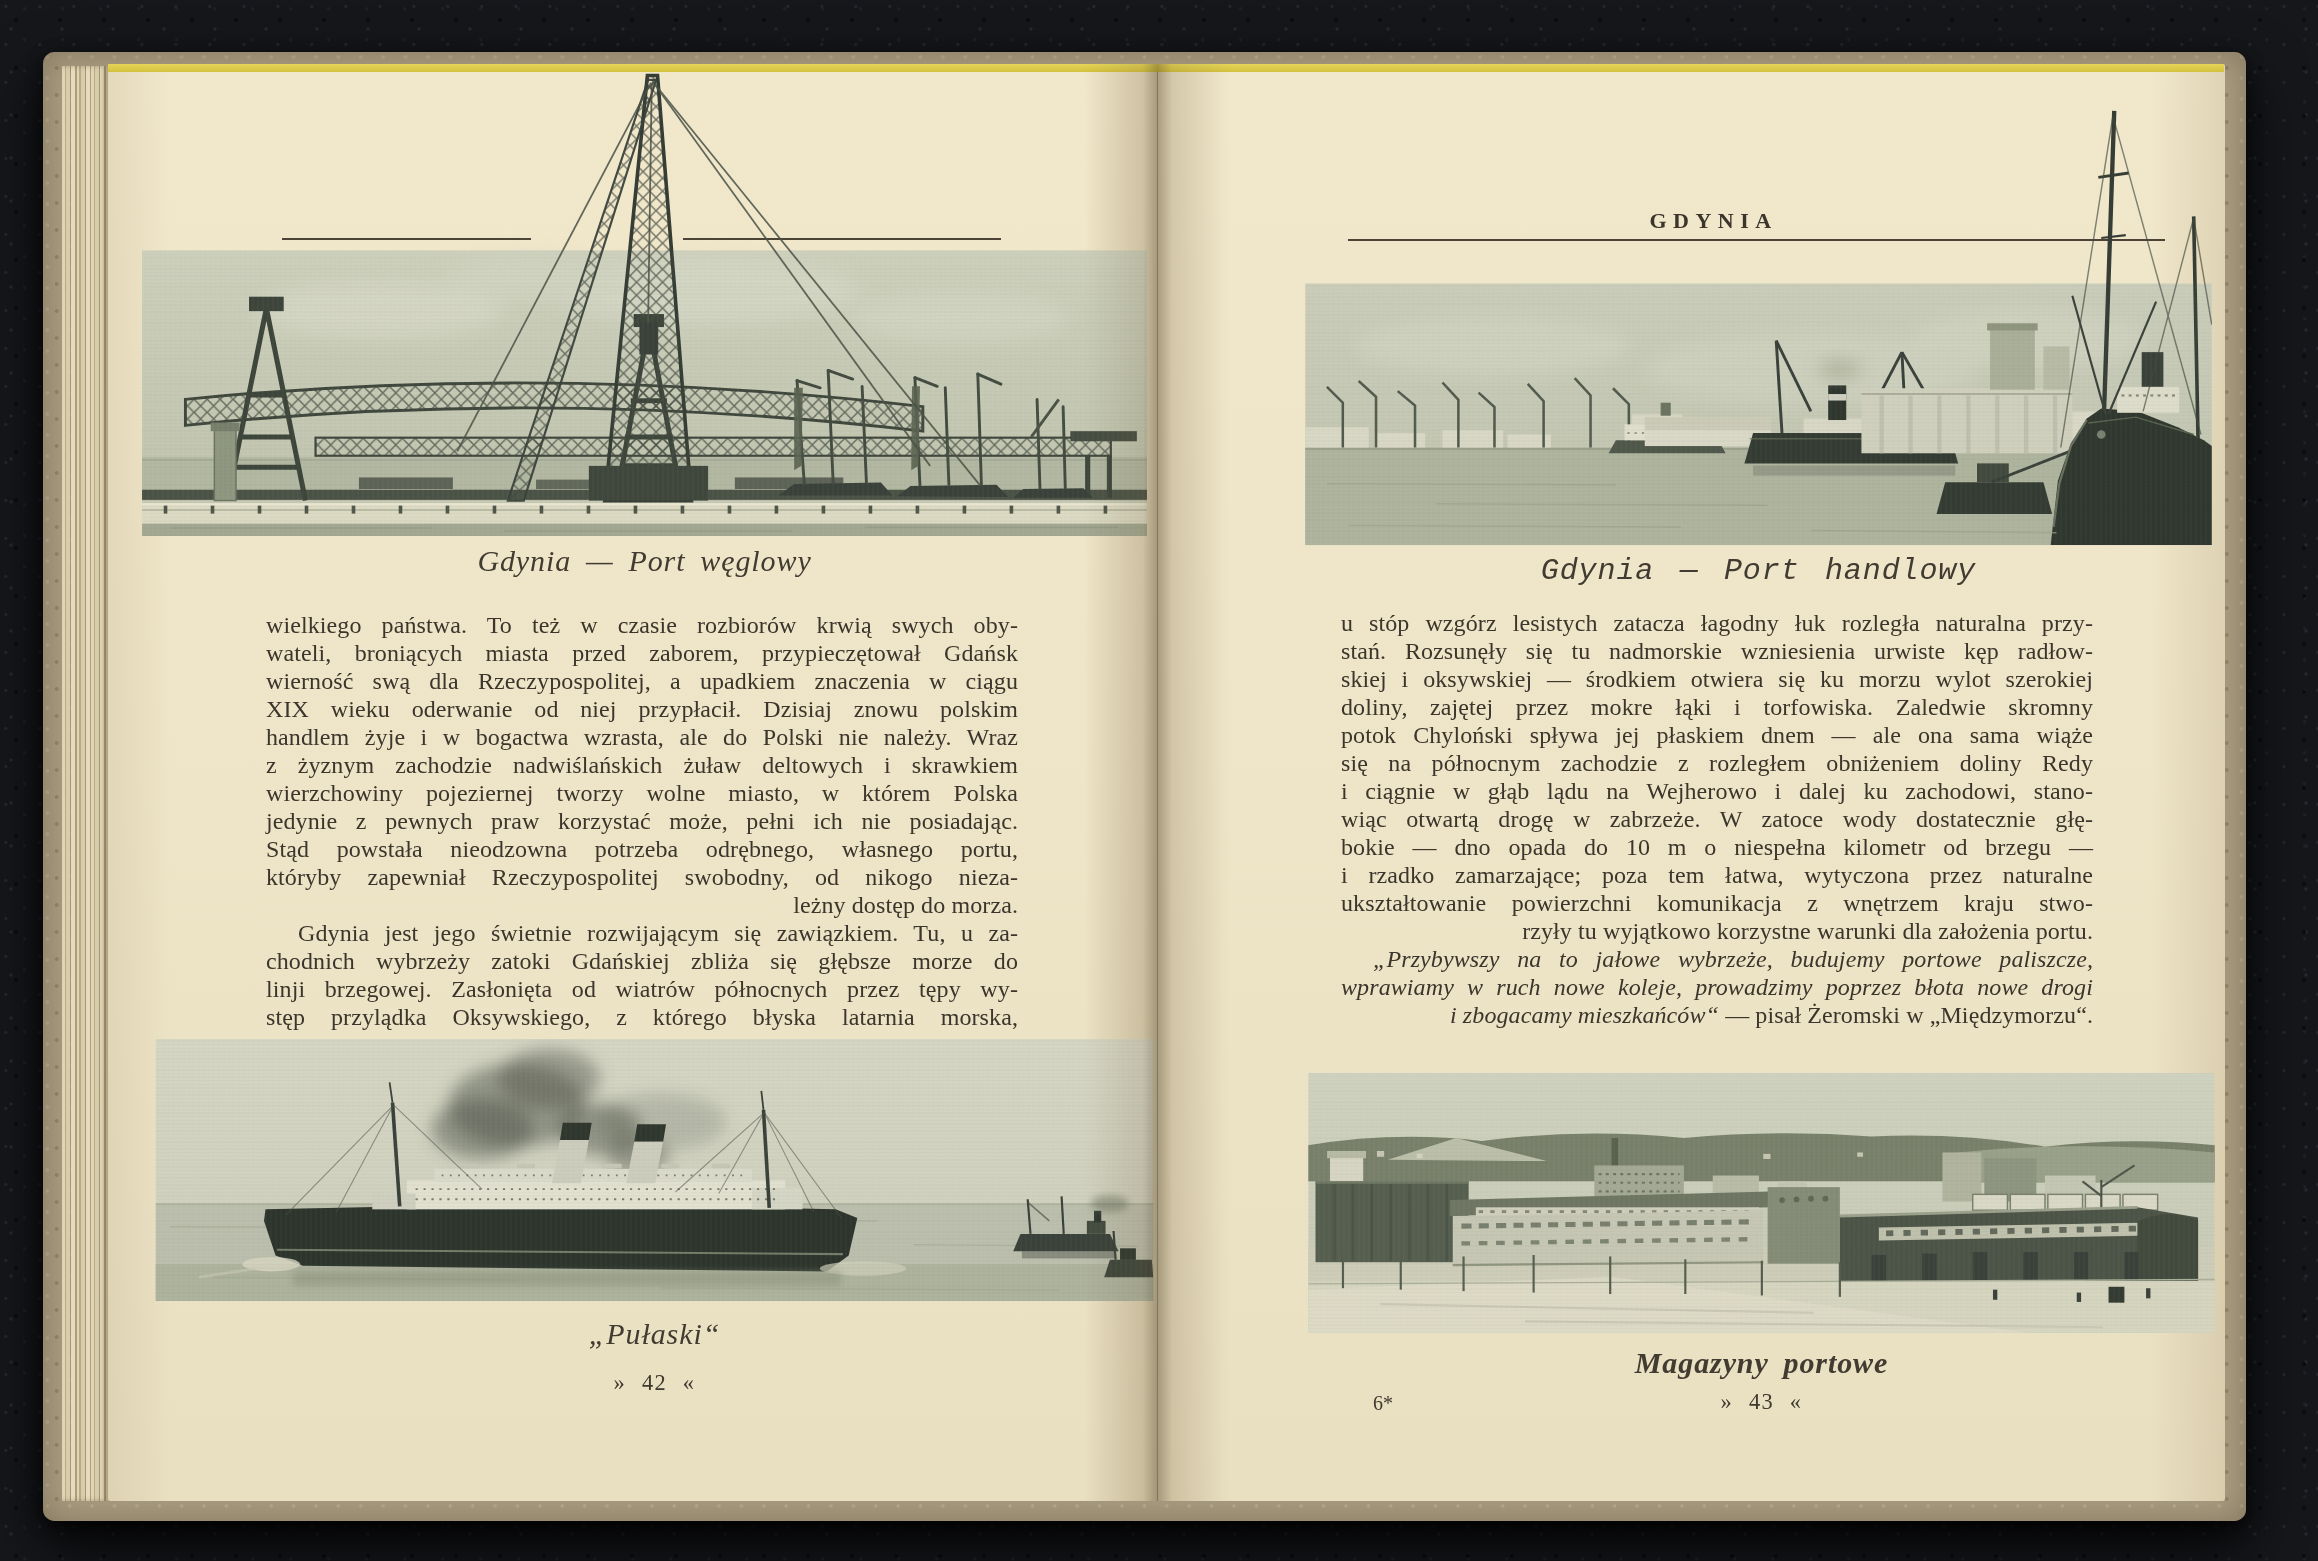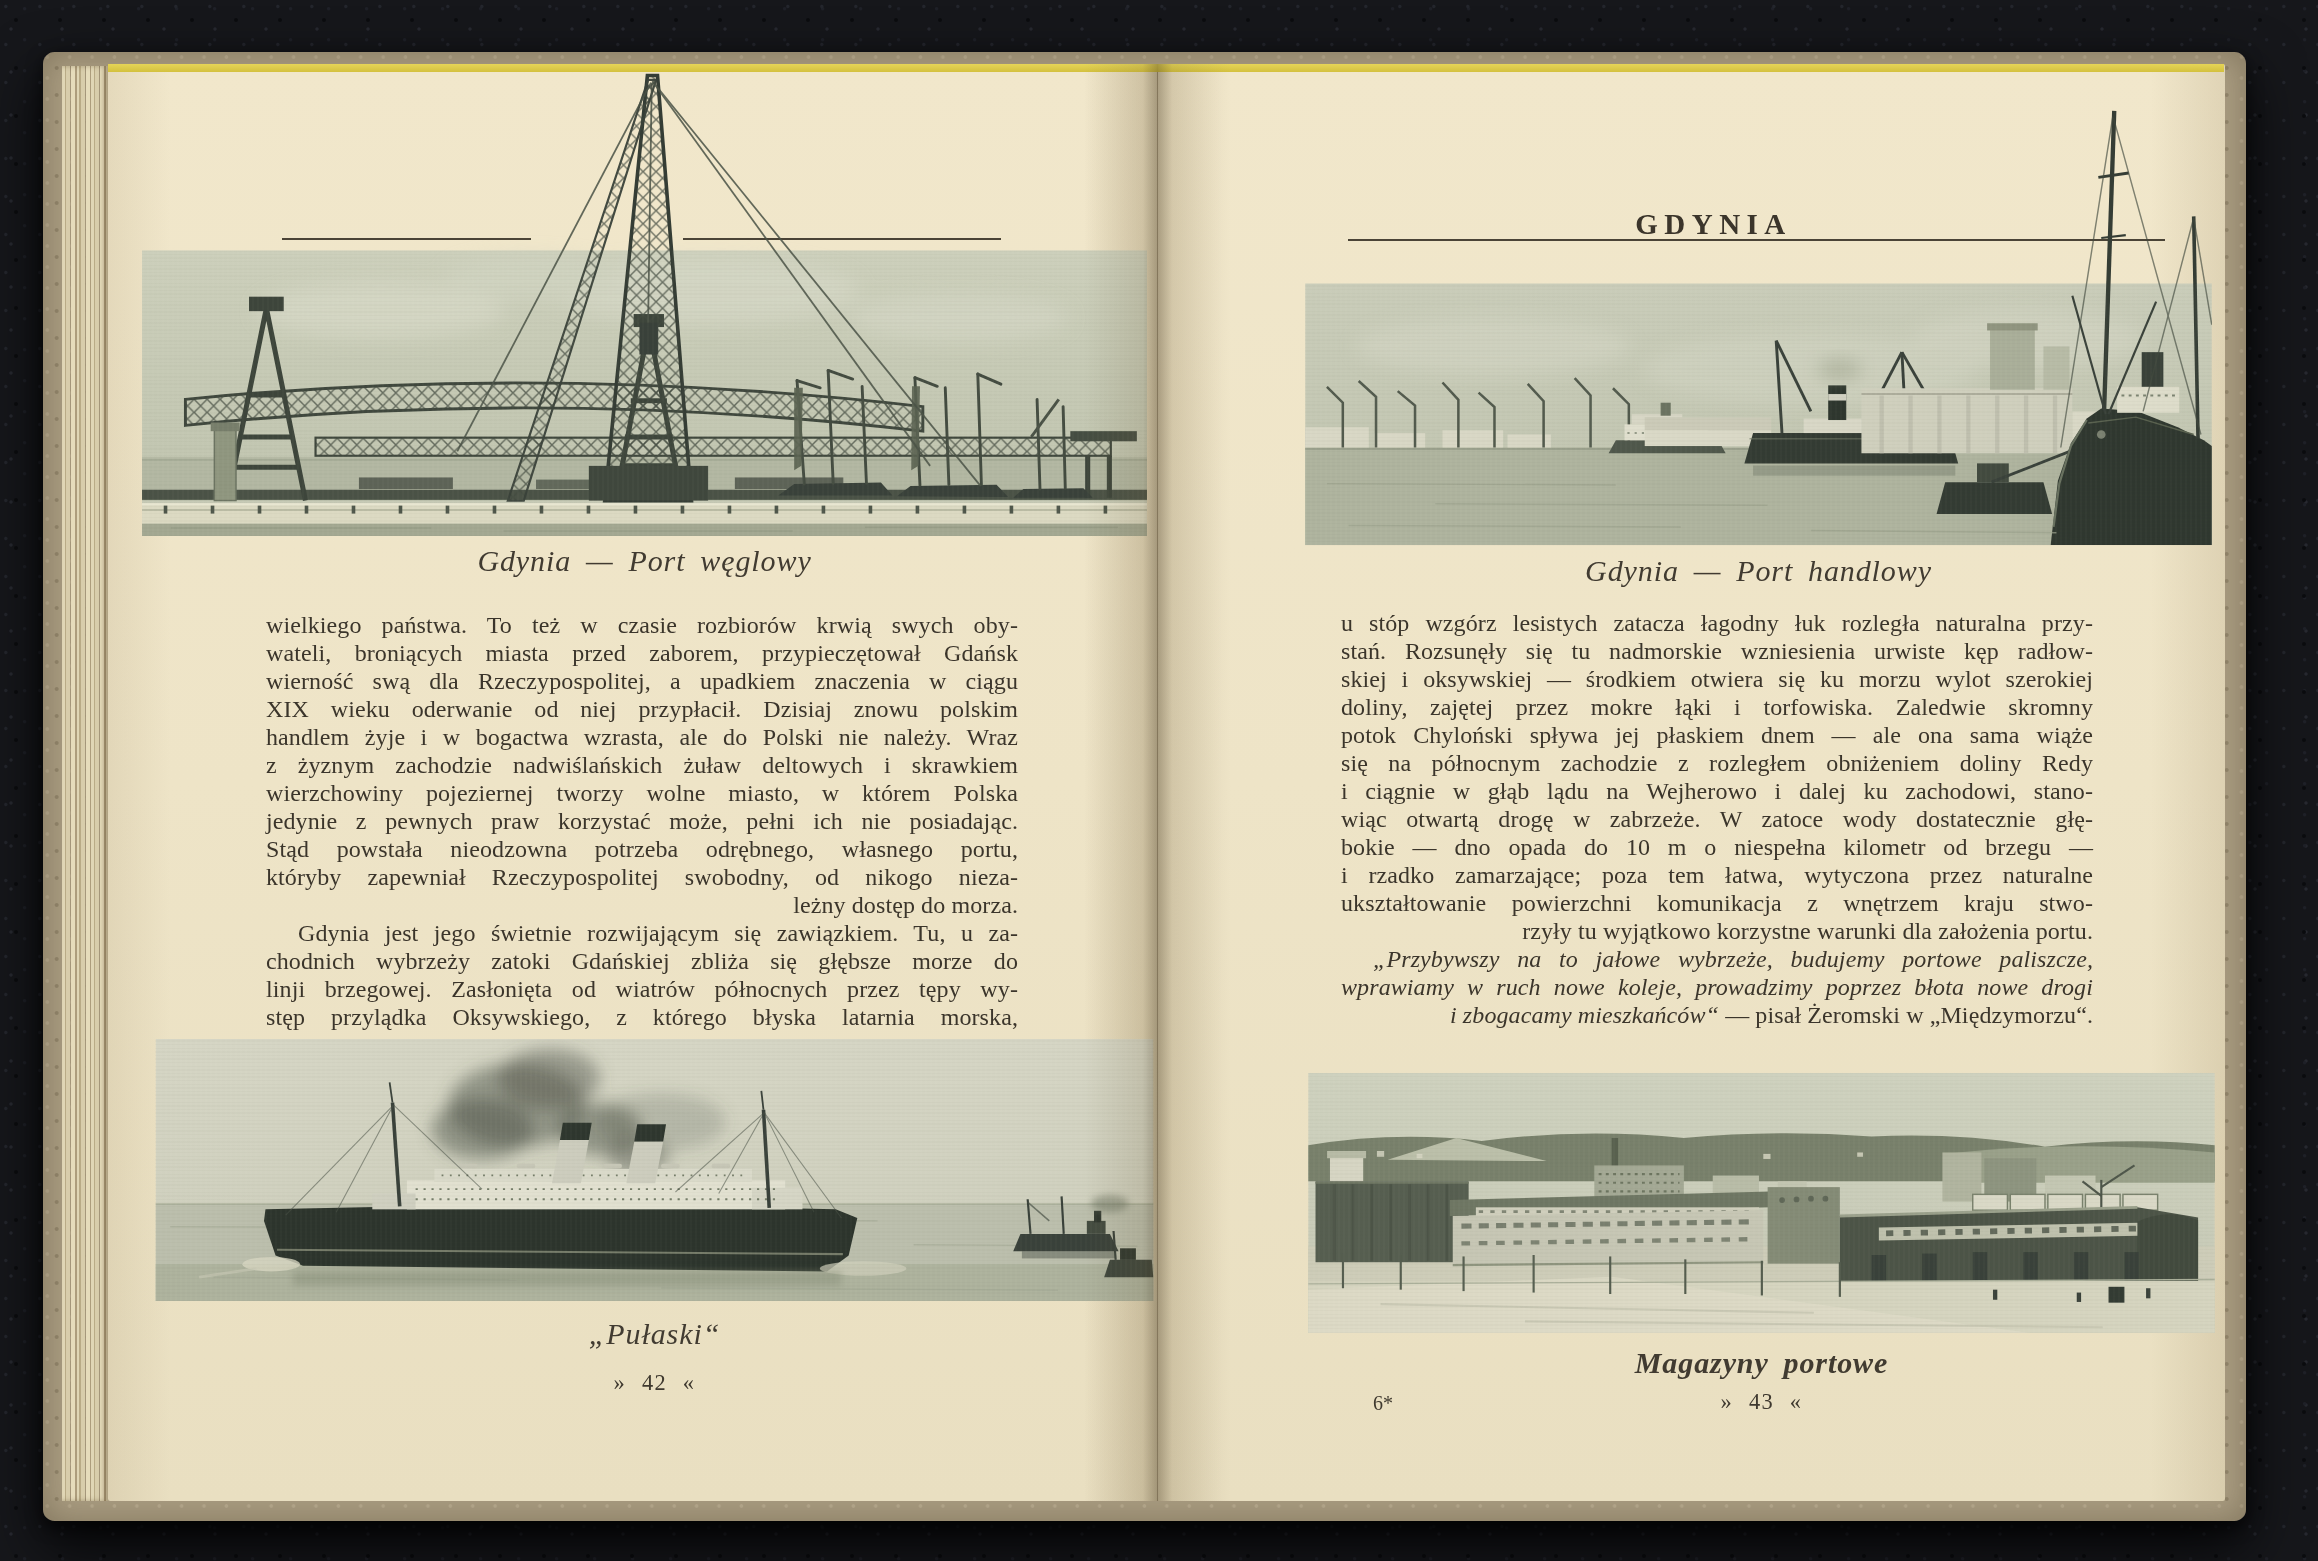--- a/index.html
+++ b/index.html
@@ -51,21 +51,21 @@
       repeating-linear-gradient(0deg, rgba(88,92,70,.05) 0 1.4px, transparent 1.4px 3.6px),
       repeating-linear-gradient(90deg, rgba(255,252,235,.04) 0 2.2px, transparent 2.2px 5px);}
   .txt{z-index:5;color:#3b352b;}
   .bodytext{font-size:24px;line-height:28px;letter-spacing:0.1px;}
   .tl{text-align:right;}
   .tl.just{text-align:justify;text-align-last:justify;}
   .tl.ind{text-indent:32px;}
   .it{font-style:italic;}
   .caption{font-style:italic;font-size:30px;letter-spacing:0.9px;word-spacing:6.5px;
     text-align:center;color:#413b31;}
-  .running-head{font-weight:700;font-size:29px;letter-spacing:6.5px;text-align:center;color:#3b352b;}
+  .running-head{font-weight:700;font-size:22px;letter-spacing:6.5px;text-align:center;color:#3b352b;}
   .pagenum{font-size:22.4px;letter-spacing:1.4px;word-spacing:8.7px;text-align:center;color:#3f392f;}
   .sig{font-size:20px;color:#3f392f;}
 </style>
 </head>
 <body>
 
 <div class="stage">
 
   <div class="abs cover"></div>
   <div class="abs deckle"></div>
@@ -516,21 +516,21 @@
       <div class="tl just"><span>któryby zapewniał Rzeczypospolitej swobodny, od nikogo nieza-</span></div>
       <div class="tl"><span>leżny dostęp do morza.</span></div>
       <div class="tl just ind"><span>Gdynia jest jego świetnie rozwijającym się zawiązkiem. Tu, u za-</span></div>
       <div class="tl just"><span>chodnich wybrzeży zatoki Gdańskiej zbliża się głębsze morze do</span></div>
       <div class="tl just"><span>linji brzegowej. Zasłonięta od wiatrów północnych przez tępy wy-</span></div>
       <div class="tl just"><span>stęp przylądka Oksywskiego, z którego błyska latarnia morska,</span></div>
     </div>
   <div class="abs txt caption" style="left:155px;top:1317px;width:999px;">„Pułaski“</div>
   <div class="abs txt pagenum" style="left:155px;top:1370px;width:999px;">» 42 «</div>
 
-  <div class="abs txt caption" style="left:1305px;top:554px;width:907px;">Gdynia — Port handlowy</div>
+  <div class="abs txt caption" style="left:1305px;top:554px;width:907px;font-family:Liberation Mono, monospace;">Gdynia — Port handlowy</div>
   <div class="abs txt bodytext" style="left:1341px;top:609px;width:752px;">
       <div class="tl just"><span>u stóp wzgórz lesistych zatacza łagodny łuk rozległa naturalna przy-</span></div>
       <div class="tl just"><span>stań. Rozsunęły się tu nadmorskie wzniesienia urwiste kęp radłow-</span></div>
       <div class="tl just"><span>skiej i oksywskiej — środkiem otwiera się ku morzu wylot szerokiej</span></div>
       <div class="tl just"><span>doliny, zajętej przez mokre łąki i torfowiska. Zaledwie skromny</span></div>
       <div class="tl just"><span>potok Chyloński spływa jej płaskiem dnem — ale ona sama wiąże</span></div>
       <div class="tl just"><span>się na północnym zachodzie z rozległem obniżeniem doliny Redy</span></div>
       <div class="tl just"><span>i ciągnie w głąb lądu na Wejherowo i dalej ku zachodowi, stano-</span></div>
       <div class="tl just"><span>wiąc otwartą drogę w zabrzeże. W zatoce wody dostatecznie głę-</span></div>
       <div class="tl just"><span>bokie — dno opada do 10 m o niespełna kilometr od brzegu —</span></div>

